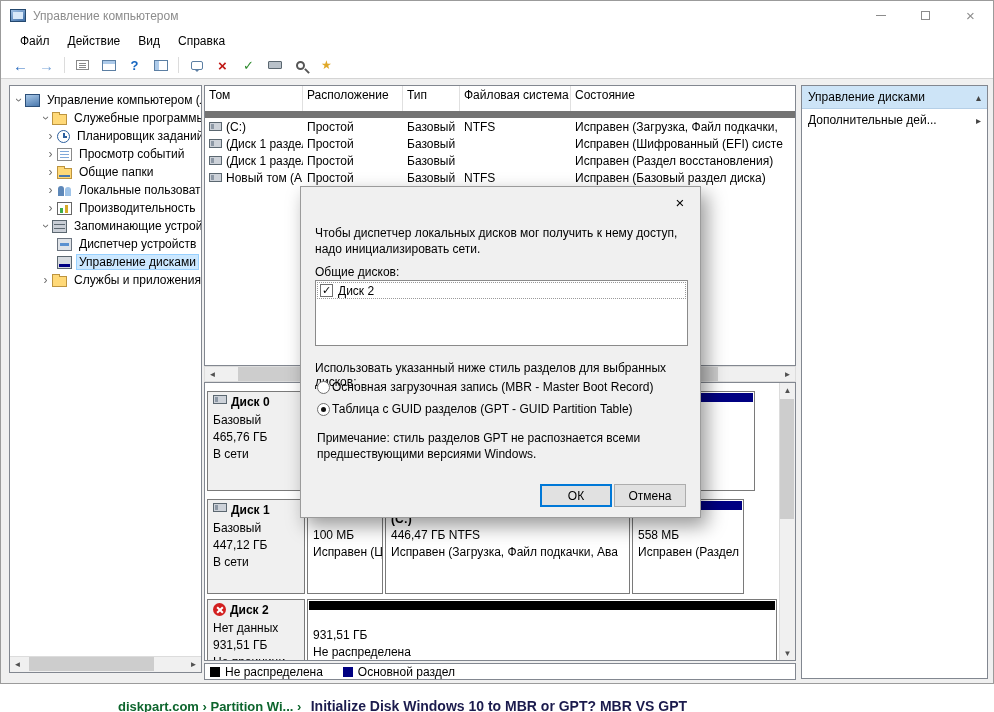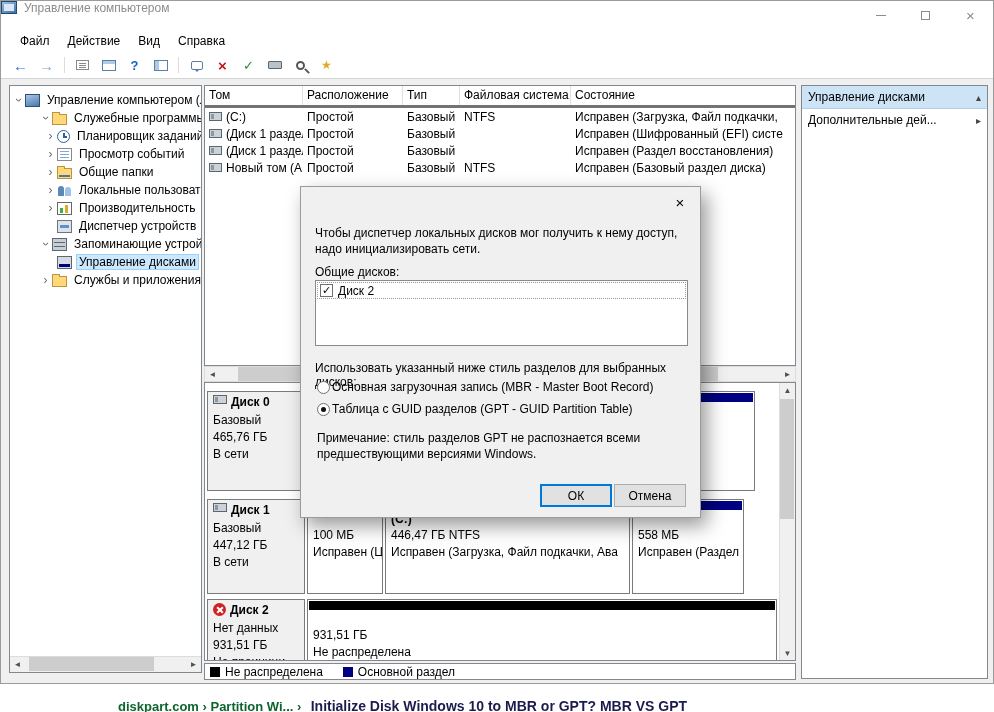--- a/index.html
+++ b/index.html
@@ -1,21 +1,21 @@
 <!DOCTYPE html>
 <html><head>
 <meta charset="utf-8">
 <style>
 *{box-sizing:border-box;margin:0;padding:0}
 html,body{width:994px;height:712px}
 body{font-family:"Liberation Sans","DejaVu Sans",sans-serif;font-size:12px;color:#000;background:#fff;position:relative;overflow:hidden}
 
 
 .window{position:absolute;left:0;top:0;width:994px;height:684px;background:#f0f0f0;border:1px solid #9b9b9b}
-.titlebar{position:absolute;left:0;top:0;right:0;height:29px;background:#fff;display:flex;}
+.titlebar{position:absolute;left:0;top:0;right:0;height:29px;background:#fff;display:flex;align-items:center;padding-left:9px}
 .app-ico{width:16px;height:13px;margin-right:7px;position:relative;background:linear-gradient(150deg,#9fc0e4,#3f6ea6);border:1px solid #24486e;flex:none}
 .app-ico::after{content:"";position:absolute;left:2px;top:2px;right:2px;bottom:2px;background:#d9e9f9}
 .wtitle{color:#8c8c8c}
 .wcs{position:absolute;right:0;top:0;display:flex;height:29px}
 .wc{width:45px;height:29px;display:flex;align-items:center;justify-content:center;color:#8c8c8c}
 .min-glyph{width:10px;height:1px;background:#8c8c8c}
 .max-glyph{width:9px;height:9px;border:1px solid #8c8c8c}
 .x-glyph{font-size:15px;line-height:1}
 .menubar{position:absolute;left:0;top:29px;right:0;height:22px;background:#fff;display:flex;align-items:center;padding-left:10px}
 .mi{padding:0 9px;cursor:default}
@@ -71,21 +71,21 @@
 .ti-devmgr{background:#dfe3e8;border:1px solid #6b7480}
 .ti-devmgr::before{content:"";position:absolute;left:2px;top:4px;width:9px;height:3px;background:#5b91d0}
 .ti-storage{background:#c9ced6;border:1px solid #5b6770}
 .ti-storage::before{content:"";position:absolute;left:1px;top:3px;right:1px;height:1px;background:#5b6770}
 .ti-storage::after{content:"";position:absolute;left:1px;top:7px;right:1px;height:1px;background:#5b6770}
 .ti-diskmgmt{background:#d7dbe0;border:1px solid #5b6770}
 .ti-diskmgmt::after{content:"";position:absolute;left:1px;bottom:1px;right:1px;height:3px;background:#000082}
 
 
 .voltable{left:203px;top:84px;width:592px;height:281px;overflow:hidden}
-.vhead{display:flex;height:22px;border-bottom:3px solid #737373}
+.vhead{display:flex;height:32px;border-bottom:7px solid #737373}
 .vhead .vc{border-right:1px solid #e0e0e0}
 .vc{padding:2px 4px;overflow:hidden;white-space:nowrap}
 .c0{width:98px}.c1{width:100px}.c2{width:57px}.c3{width:111px}.c4{flex:1;border-right:none !important}
 .vrow{display:flex;height:17px;align-items:center}
 .vrow .vc{padding:1px 4px;display:flex;align-items:center;gap:4px}
 .vol-ico{width:13px;height:9px;background:#cdd2d9;border:1px solid #5b6770;flex:none;position:relative}
 .vol-ico::after{content:"";position:absolute;left:1px;top:1px;width:3px;height:5px;background:#8d98a5}
 
 
 .hscroll{position:absolute;left:203px;top:365px;width:592px;height:16px;background:#f0f0f0;display:flex;border:1px solid #dcdcdc}
@@ -255,29 +255,29 @@
     <div class="trow lv2">
       <span class="exp">›</span>
       <span class="ti ti-users"></span>
       <span class="tl">Локальные пользовате</span>
     </div>
     <div class="trow lv2">
       <span class="exp">›</span>
       <span class="ti ti-perf"></span>
       <span class="tl">Производительность</span>
     </div>
-    <div class="trow lv2">
-      <span class="exp none">›</span>
-      <span class="ti ti-devmgr"></span>
-      <span class="tl">Диспетчер устройств</span>
-    </div>
     <div class="trow lv1">
       <span class="exp open">›</span>
       <span class="ti ti-storage"></span>
       <span class="tl">Запоминающие устройст</span>
+    </div>
+    <div class="trow lv2">
+      <span class="exp none">›</span>
+      <span class="ti ti-devmgr"></span>
+      <span class="tl">Диспетчер устройств</span>
     </div>
     <div class="trow lv2 sel">
       <span class="exp none">›</span>
       <span class="ti ti-diskmgmt"></span>
       <span class="tl">Управление дисками</span>
     </div>
     <div class="trow lv1">
       <span class="exp">›</span>
       <span class="ti ti-folder"></span>
       <span class="tl">Службы и приложения</span>

